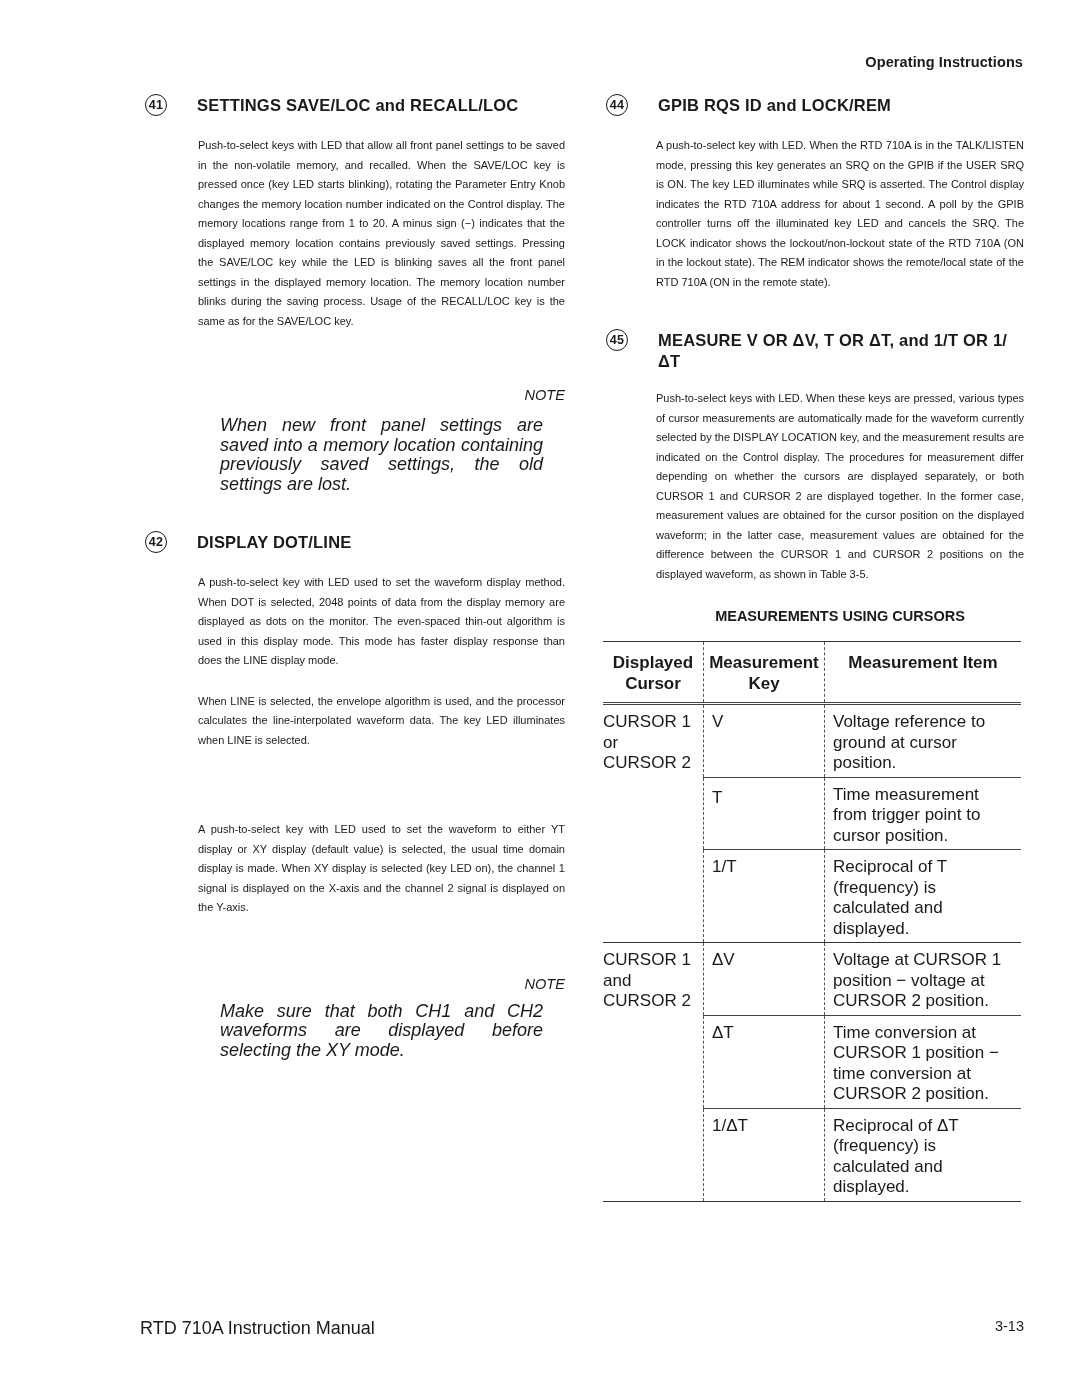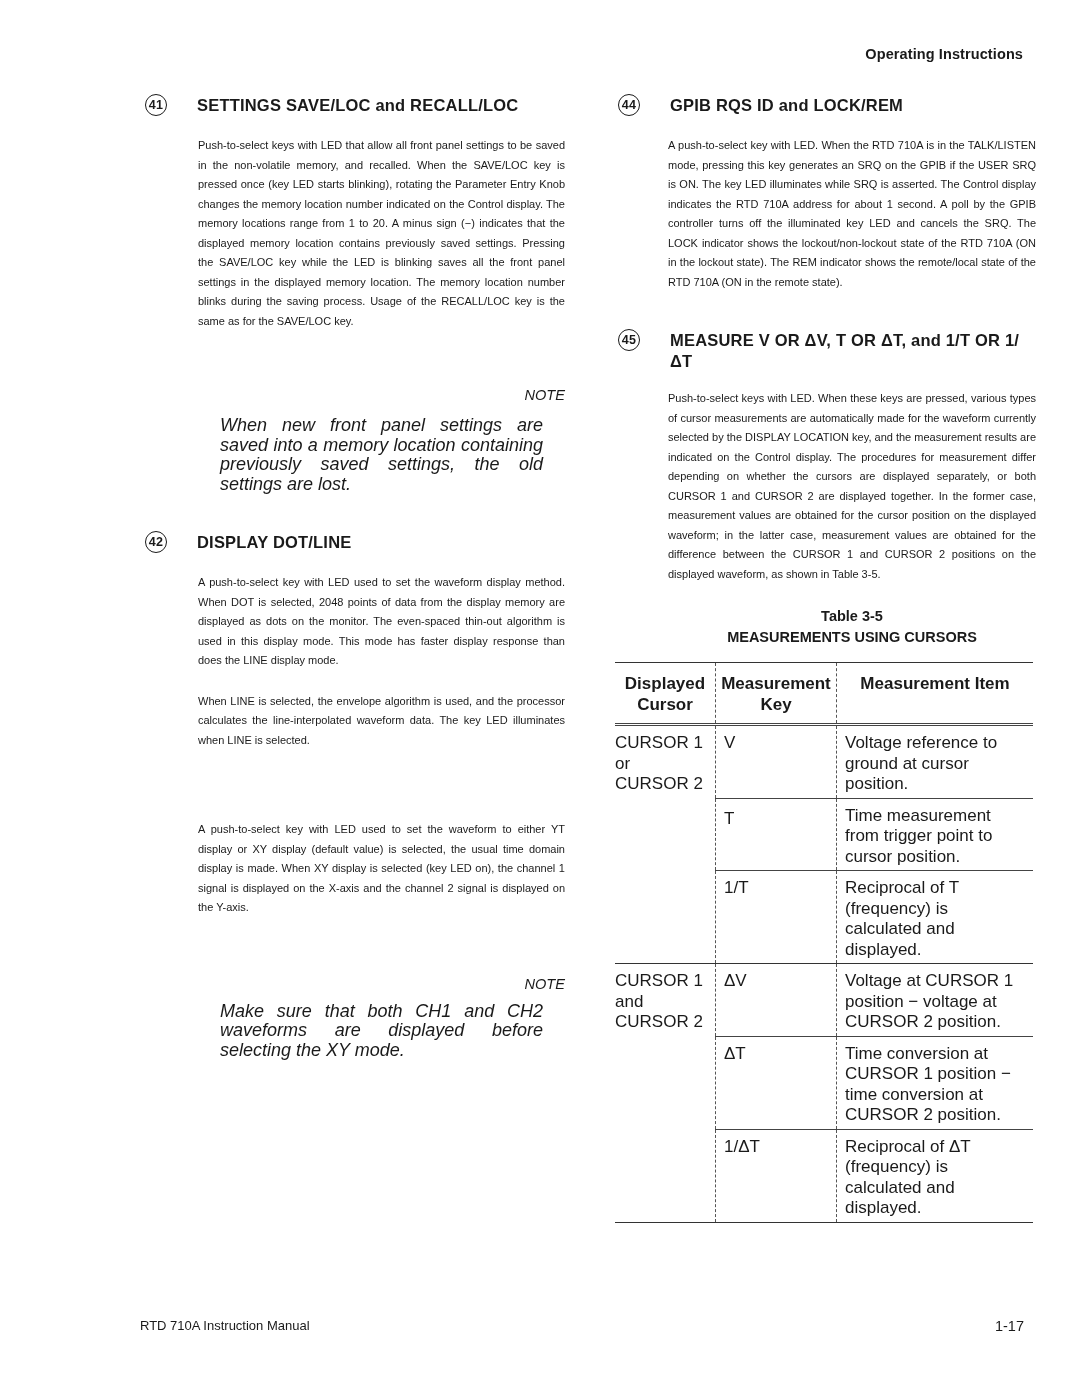--- a/index.html
+++ b/index.html
@@ -1,26 +1,26 @@
 <!DOCTYPE html>
 <html><head>
 <meta charset="utf-8">
 <style>
   html, body { margin: 0; padding: 0; background: #ffffff; }
   body {
     width: 1080px; height: 1397px; position: relative; overflow: hidden;
     font-family: "Liberation Sans", sans-serif; color: #1a1a1a;
   }
   .running-head {
-    position: absolute; top: 46px; right: 57px;
+    position: absolute; top: 54px; right: 57px;
     font-size: 14.5px; font-weight: bold; letter-spacing: 0.1px;
   }
   .col { position: absolute; }
   .col-left { left: 145px; top: 95px; width: 420px; }
-  .col-right { left: 606px; top: 95px; width: 418px; margin-left: 12px; }
+  .col-right { left: 606px; top: 95px; width: 418px; }
   .section-head {
     display: flex; align-items: flex-start;
     font-weight: bold; font-size: 16.5px; line-height: 21px; letter-spacing: 0.2px; gap: 20px;
   }
   .circ {
     flex: none; display: inline-flex; align-items: center; justify-content: center;
     width: 22px; height: 22px; border: 1.6px solid #1a1a1a; border-radius: 50%;
     font-size: 12.5px; font-weight: bold; margin-right: 10px; box-sizing: border-box;
     margin-top: -1px;
   }
@@ -47,21 +47,21 @@
   }
   table.meas th {
     font-weight: bold; text-align: center; vertical-align: top;
     padding: 11px 4px 8px 4px;
   }
   table.meas td { vertical-align: top; padding: 7px 6px 3px 8px; }
   table.meas thead tr { border-top: 1.5px solid #333; border-bottom: 3px double #444; }
   table.meas tbody tr.group-end { border-bottom: 1.5px solid #333; }
   .vsep { border-left: 1px dashed #555; }
   .hsep { border-top: 1px solid #444; }
-  .footer-left { position: absolute; left: 140px; top: 1318px; font-size: 13px; }
+  .footer-left { position: absolute; left: 140px; top: 1318px; font-size: 18px; }
   .footer-right { position: absolute; right: 56px; top: 1318px; font-size: 14.5px; }
 </style>
 </head>
 <body>
 
 <div class="running-head">Operating Instructions</div>
 
 <div class="col col-left">
 
   <div>
@@ -101,21 +101,20 @@
   </div>
 
   <div style="margin-top:38px;">
     <div class="section-head">
       <span class="circ">45</span>
       <span>MEASURE V OR ΔV, T OR ΔT, and 1/T OR 1/ΔT</span>
     </div>
     <p class="body-text right-body" style="margin-top:17px;">Push-to-select keys with LED. When these keys are pressed, various types of cursor measurements are automatically made for the waveform currently selected by the DISPLAY LOCATION key, and the measurement results are indicated on the Control display. The procedures for measurement differ depending on whether the cursors are displayed separately, or both CURSOR 1 and CURSOR 2 are displayed together. In the former case, measurement values are obtained for the cursor position on the displayed waveform; in the latter case, measurement values are obtained for the difference between the CURSOR 1 and CURSOR 2 positions on the displayed waveform, as shown in Table 3-5.</p>
 
     <div style="margin-top:22px; padding-left:50px;">
-      <div class="table-caption">Table 3-5</div>
       <div class="table-caption">MEASUREMENTS USING CURSORS</div>
     </div>
 
     <table class="meas" style="margin-top:14px;">
       <thead>
         <tr>
           <th style="width:92px;">Displayed Cursor</th>
           <th class="vsep" style="width:112px;">Measurement Key</th>
           <th class="vsep">Measurement Item</th>
         </tr>
@@ -156,13 +155,13 @@
         <tr class="group-end">
           <td class="vsep hsep">1/ΔT</td>
           <td class="vsep hsep">Reciprocal of ΔT (frequency) is calculated and displayed.</td>
         </tr>
       </tbody>
     </table>
   </div>
 </div>
 
 <div class="footer-left">RTD 710A Instruction Manual</div>
-<div class="footer-right">1-17</div>
+<div class="footer-right">3-13</div>
 
 </body></html>

